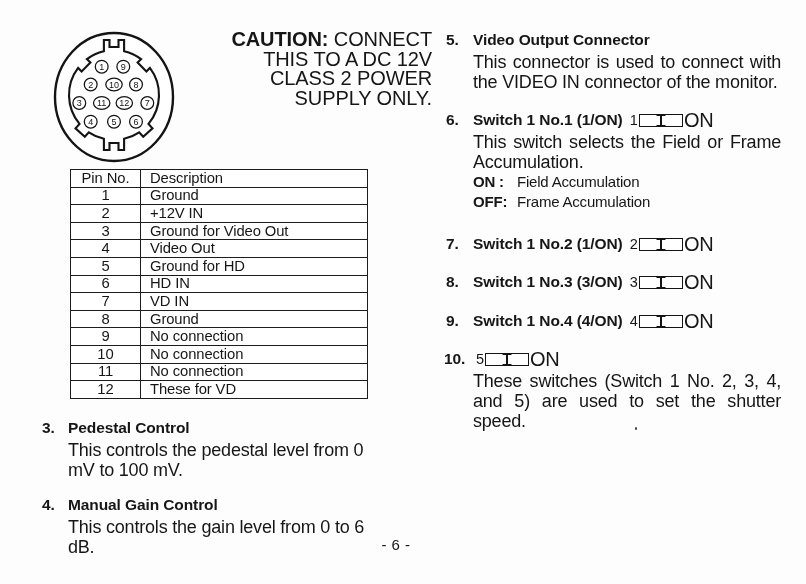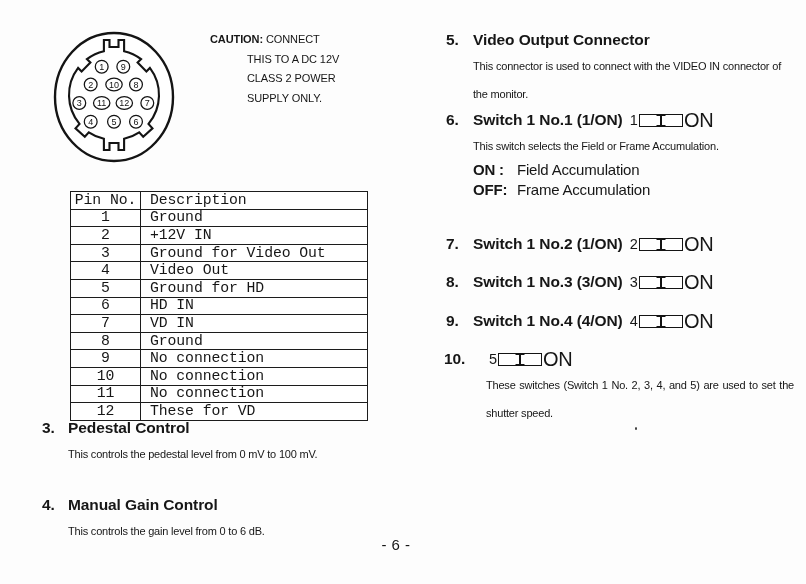--- a/index.html
+++ b/index.html
@@ -10,43 +10,43 @@
   }
   .abs{position:absolute;}
   .bold{font-weight:bold;}
 
   
   #connector{left:46px;top:24px;}
 
   
   .caution{
     left:210px;top:30px;width:185px;
-    font-size:11px;line-height:19.5px;letter-spacing:-0.1px;
-    padding-left:37px;text-indent:-37px;
-  }
-
-  
-  table.pin-table{border-collapse:collapse;position:absolute;left:70px;top:191px;background:#fff;font-family:Liberation Mono, monospace;}
+    font-size:20px;line-height:19.5px;letter-spacing:-0.1px;
+    padding-left:37px;text-indent:-37px;text-align:right;
+  }
+
+  
+  table.pin-table{border-collapse:collapse;position:absolute;left:70px;top:169px;background:#fff;}
   table.pin-table th,table.pin-table td{
     border:1.6px solid #1c1c1c;height:16.6px;padding:0;
     font-size:14.8px;font-weight:normal;line-height:1;letter-spacing:-0.1px;
   }
   table.pin-table .c1{width:69px;text-align:center;}
   table.pin-table .c2{width:217px;text-align:left;padding-left:9px;margin-top:30px;}
 
   
   .sec{display:flex;align-items:flex-start;}
   .sec .num{flex:none;font-weight:bold;font-size:15.5px;line-height:20px;letter-spacing:-0.1px;}
   .left .num{width:26px;}
   .right .num{width:27px;}
   .sec .content{flex:none;}
   .left .content{width:306px;}
   .right .content{width:308px;}
   .sec-title{font-weight:bold;font-size:15.5px;line-height:20px;margin-bottom:2px;letter-spacing:-0.1px;white-space:nowrap;}
-  .sec-body{font-size:11px;line-height:28px;letter-spacing:-0.2px;}
+  .sec-body{font-size:18px;line-height:20px;letter-spacing:-0.2px;}
   .just{text-align:justify;}
 
   
   .opt-line{font-size:15px;line-height:20px;letter-spacing:-0.2px;}
   .opt-label{display:inline-block;width:44px;font-weight:bold;}
 
   
   .sw{display:inline-flex;align-items:center;font-weight:normal;}
   .sw-digit{font-size:14.5px;font-weight:normal;letter-spacing:0;padding-left:3px;}
   .sw-box{
@@ -258,21 +258,21 @@
       <span>Switch 1 No.4 (4/ON)</span>
       <span class="sw">
         <span class="sw-digit">4</span>
         <span class="sw-box"></span>
         <span class="sw-on">ON</span>
       </span>
     </div>
   </div>
 </div>
 
-<div class="abs sec right" style="left:444px;top:349px;gap:13px;">
+<div class="abs sec right" style="left:444px;top:349px;">
   <span class="num" style="width:29px;">10.</span>
   <div class="content">
     <div class="sec-title">
       <span class="sw">
         <span class="sw-digit">5</span>
         <span class="sw-box"></span>
         <span class="sw-on">ON</span>
       </span>
     </div>
     <div class="sec-body just">These switches (Switch 1 No. 2, 3, 4, and 5) are used to set the shutter speed.</div>

